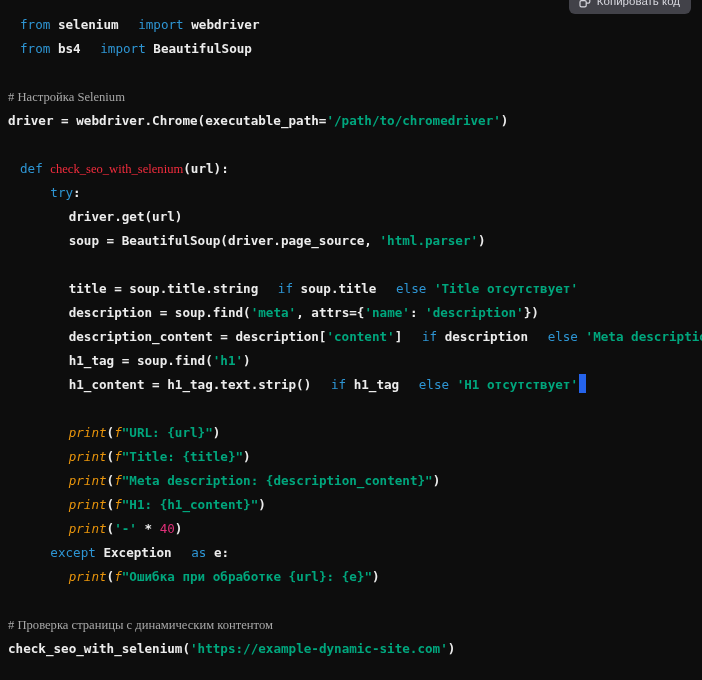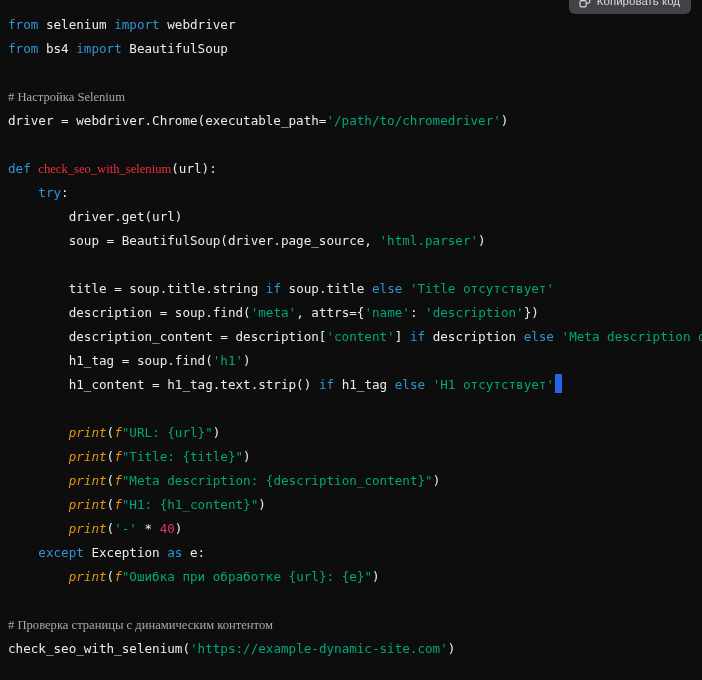--- a/index.html
+++ b/index.html
@@ -9,23 +9,23 @@
     overflow:hidden;position:relative;
   }
   .code-wrap{position:absolute;inset:0;border-radius:31px;}
   pre.code{
     position:absolute;top:13px;left:8px;margin:0;
     font-family:"DejaVu Sans Mono","Liberation Mono",monospace;
     font-size:12.6px;line-height:24px;
     white-space:pre;
   }
   .line{height:24px;white-space:pre;}
-  .pl{color:var(--text,#ececec);font-weight:normal;}
-  .kw{color:var(--keyword,#2e95d3);}
-  .st{color:var(--string,#00a67d);}
+  .pl{color:var(--text,#ececec);font-weight:bold;}
+  .kw{color:var(--keyword,#2e95d3);margin-left:12px;}
+  .st{color:var(--string,#00a67d);font-weight:bold;}
   .fn{color:var(--function,#f22c3d);font-family:Liberation Serif, serif;}
   .nu{color:var(--number,#df3079);}
   .bi{color:var(--builtin,#e9950c);font-style:italic;}
   .cm{color:var(--comment,#a8a8a8);font-family:Liberation Serif, serif;}
   .caret{
     display:inline-block;width:7px;height:19px;
     background:var(--caret,#2563eb);
     vertical-align:-4px;margin-left:1px;
   }
   .copy-btn{

